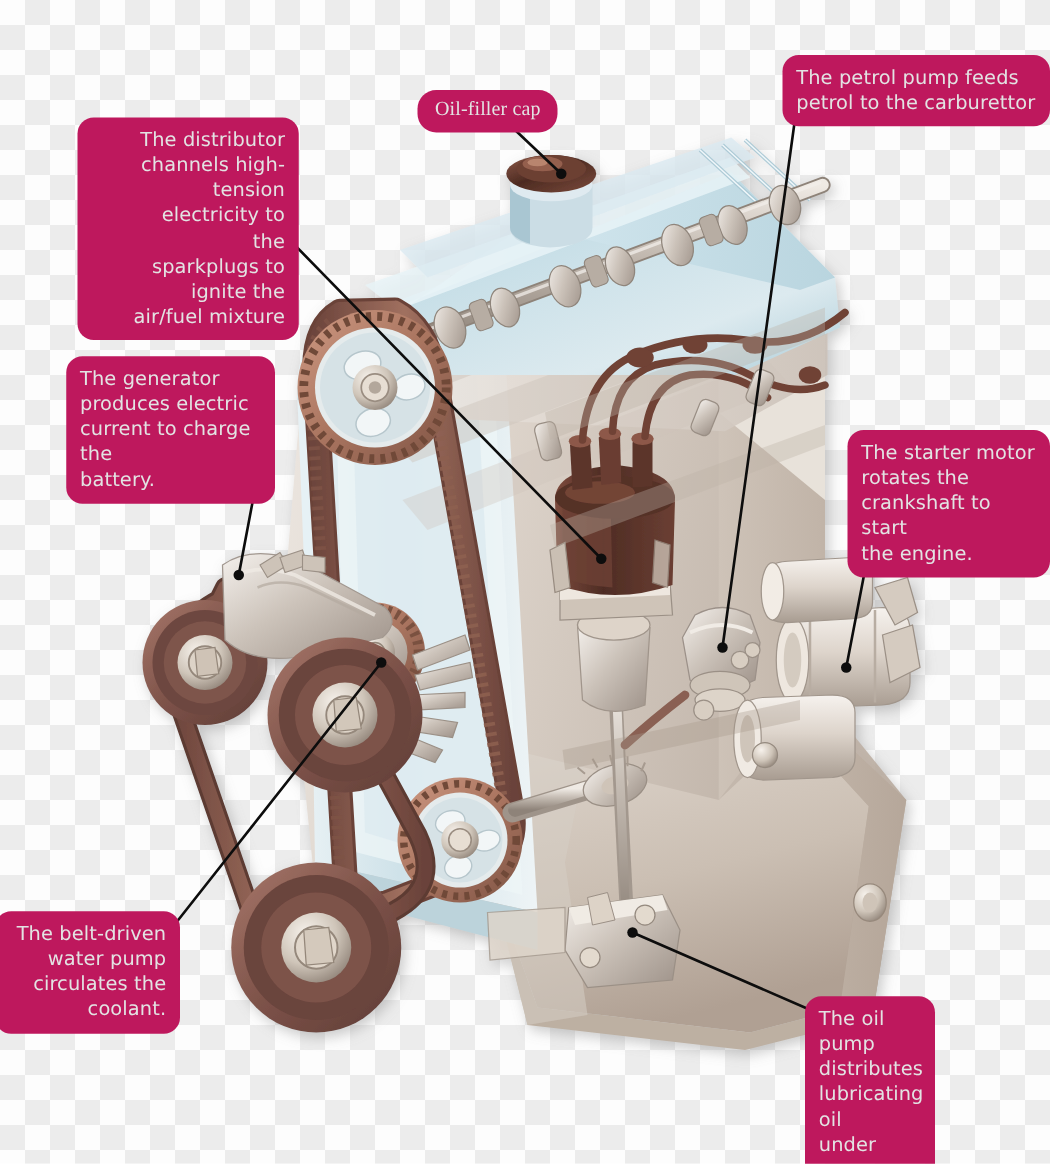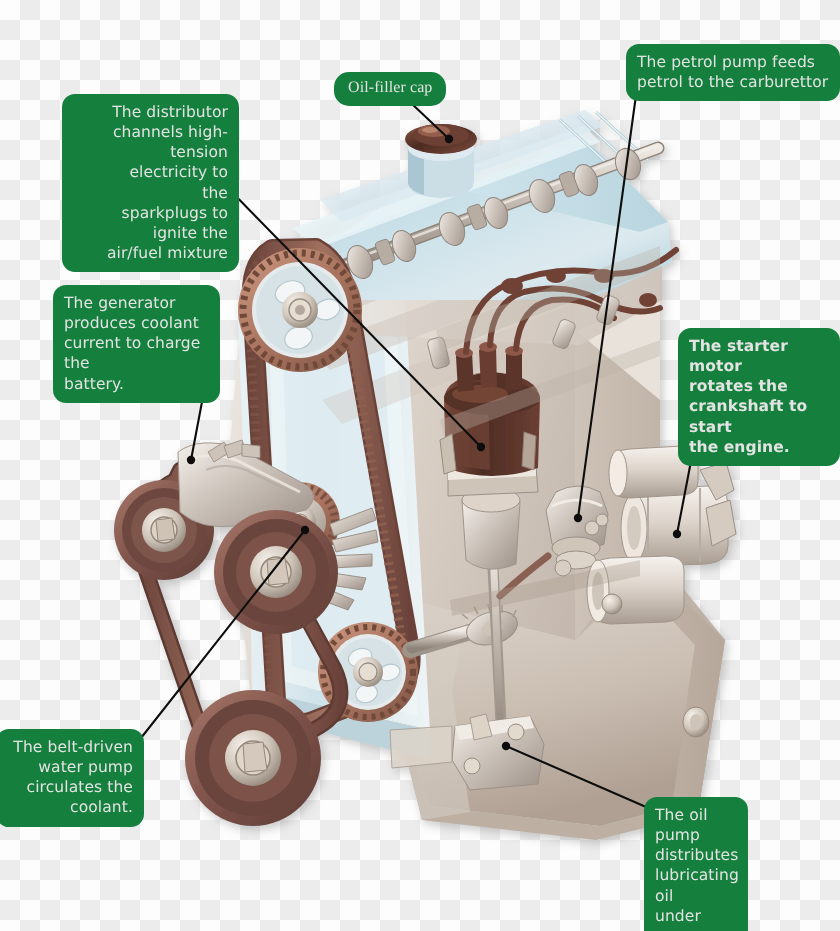--- a/index.html
+++ b/index.html
@@ -17,39 +17,39 @@
       linear-gradient(45deg,#ececec 25%,transparent 25%,transparent 75%,#ececec 75%);
     background-size:40px 40px;
     background-position:0 0,20px 20px;
   }
   #stage{position:absolute;inset:0;}
   svg.layer{position:absolute;left:0;top:0;width:840px;height:931px;overflow:visible;}
 
   
   .callout{
     position:absolute;
-    background:#15803d;
+    background:#be185d;
     color:#e3e3e3;
     border-radius:13px;
     font-size:15.5px;
     line-height:1.30;
     padding:8px 11px 9px 11px;
     box-sizing:border-box;
     letter-spacing:.1px;
     white-space:pre-line;
     z-index:40;
     text-rendering:geometricPrecision;
   }
   .callout.small{font-size:16px;padding:6px 14px 7px 14px;border-radius:15px;}
 
   #lbl-distributor{left:62px;top:94px;width:177px;text-align:right;padding-left:41px;}
   #lbl-oilcap{left:334px;top:72px;font-family:Liberation Serif, serif;}
   #lbl-petrol{left:626px;top:44px;width:214px;text-align:left;}
   #lbl-generator{left:53px;top:285px;width:167px;text-align:left;}
-  #lbl-starter{left:678px;top:328px;width:162px;text-align:left;font-weight:bold;}
+  #lbl-starter{left:678px;top:344px;width:162px;text-align:left;}
   #lbl-waterpump{left:-4px;top:729px;width:148px;text-align:right;}
   #lbl-oilpump{left:644px;top:797px;width:104px;text-align:left;}
 </style>
 </head>
 <body>
 
 <div id="checker"></div>
 
 <div id="stage">
 
@@ -476,21 +476,21 @@
 electricity to the
 sparkplugs to ignite the
 air/fuel mixture</div>
 
   <div class="callout small" id="lbl-oilcap">Oil-filler cap</div>
 
   <div class="callout" id="lbl-petrol">The petrol pump feeds
 petrol to the carburettor</div>
 
   <div class="callout" id="lbl-generator">The generator
-produces coolant
+produces electric
 current to charge the
 battery.</div>
 
   <div class="callout" id="lbl-starter">The starter motor
 rotates the
 crankshaft to start
 the engine.</div>
 
   <div class="callout" id="lbl-waterpump">The belt-driven
 water pump

